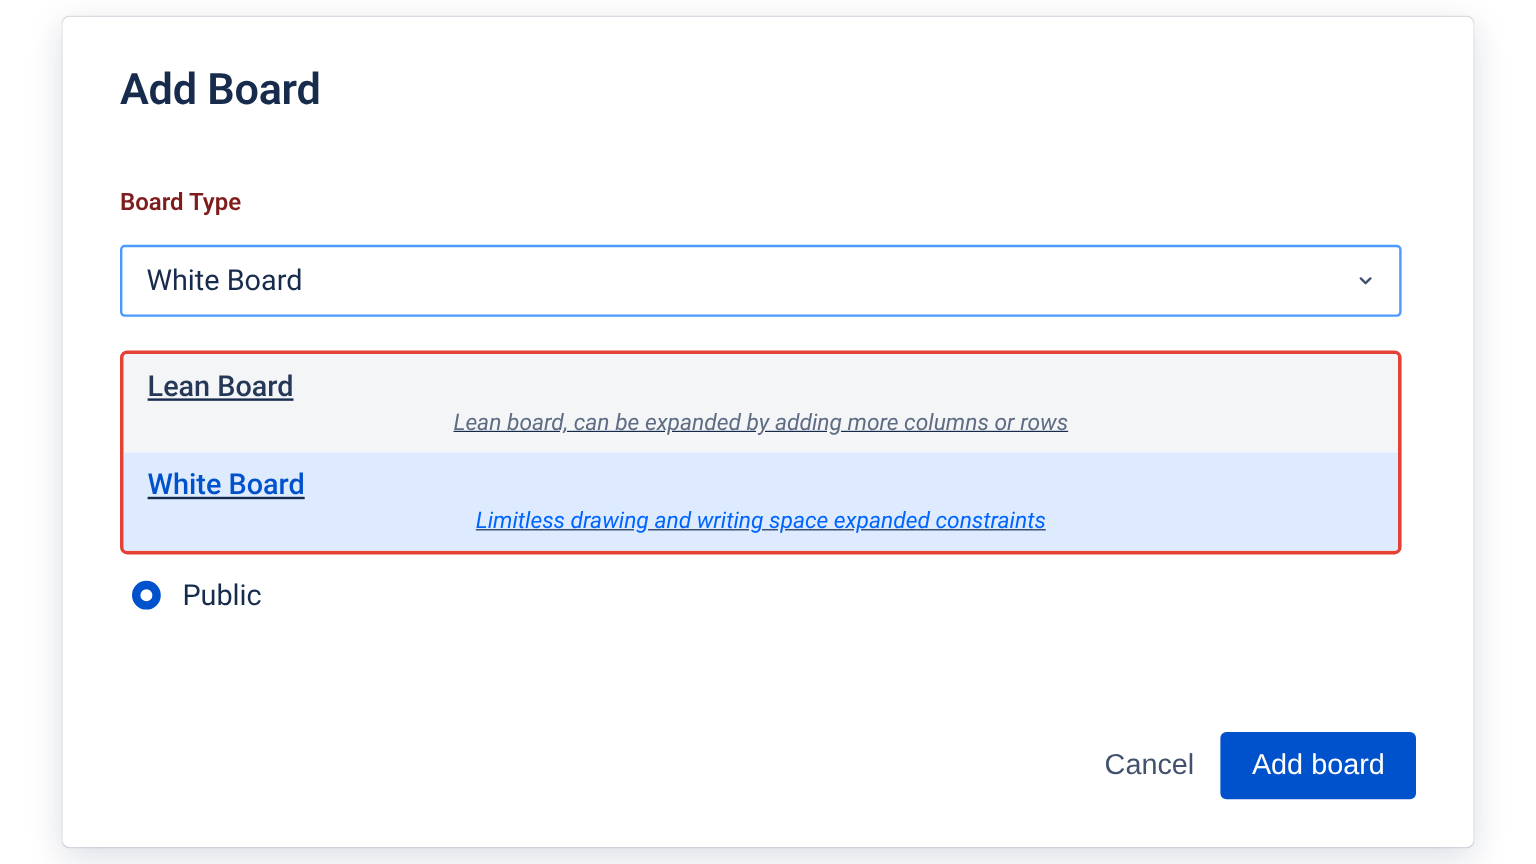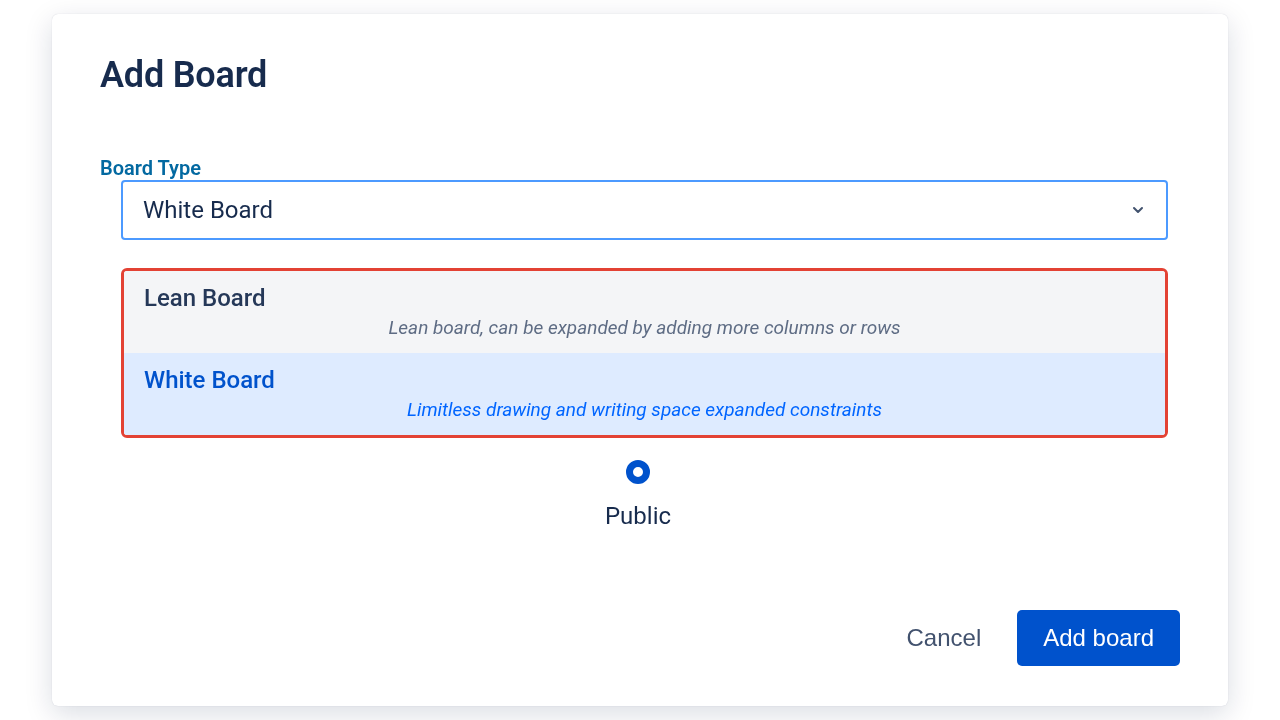--- a/index.html
+++ b/index.html
@@ -26,26 +26,25 @@
   .dialog-title {
     font-size: 36px;
     font-weight: 600;
     color: #172B4D;
     margin: 0 0 60px 0;
     letter-spacing: -0.2px;
   }
   .field-label {
     font-size: 20px;
     font-weight: 600;
-    color: #0369a1;
-    margin-bottom: 0;
+    color: #7f1d1d;
+    margin-bottom: 24px;
   }
   .select-wrap {
     position: relative;
-    margin-left: 21px;
   }
   .select-control {
     height: 60px;
     border: 2px solid #4C9AFF;
     border-radius: 4px;
     background: #ffffff;
     display: flex;
     align-items: center;
     padding: 0 20px;
     justify-content: space-between;
@@ -68,20 +67,21 @@
 
   .dropdown-panel {
     position: absolute;
     left: 0;
     right: 0;
     top: 88px;
     border: 3px solid #E34234;
     border-radius: 6px;
     background: #ffffff;
     overflow: hidden;
+    text-decoration: underline;
   }
   .dropdown-option {
     padding: 12px 20px 12px 20px;
     cursor: pointer;
   }
   .opt-lean { background: #F4F5F7; }
   .opt-white { background: #DEEBFF; }
   .opt-title {
     font-size: 24px;
     font-weight: 500;
@@ -98,21 +98,20 @@
     text-align: center;
   }
   .opt-white .opt-desc { color: #0065FF; }
 
   .radio-row {
     margin-top: 218px;
     display: flex;
     align-items: center;
     gap: 16px;
     padding-left: 8px;
-    flex-direction: column;
   }
   .radio {
     width: 24px;
     height: 24px;
     border-radius: 50%;
     border: 7px solid #0052CC;
     background: #ffffff;
   }
   .radio-outline {
     width: 28px;
@@ -126,21 +125,21 @@
     font-size: 24px;
     color: #172B4D;
   }
 
   .dialog-actions {
     position: absolute;
     right: 48px;
     bottom: 40px;
     display: flex;
     align-items: center;
-    gap: 28px;
+    gap: 14px;
     justify-content: center;
   }
   .btn-cancel {
     background: transparent;
     border: none;
     font-size: 24px;
     color: #42526E;
     cursor: pointer;
     padding: 10px 8px;
   }

